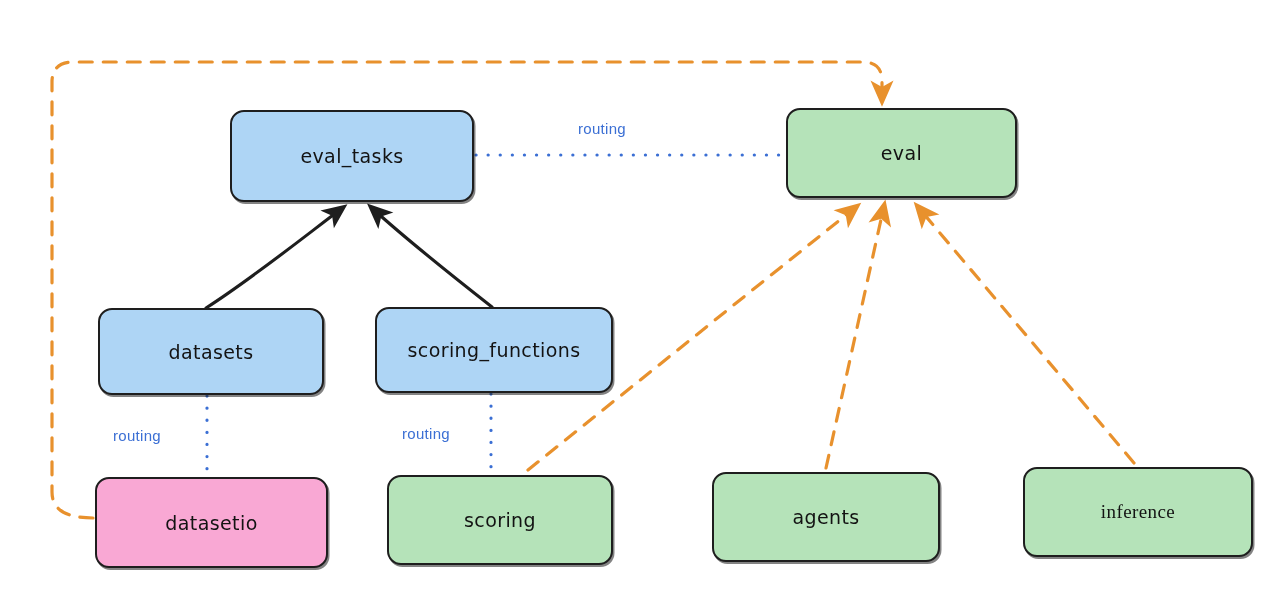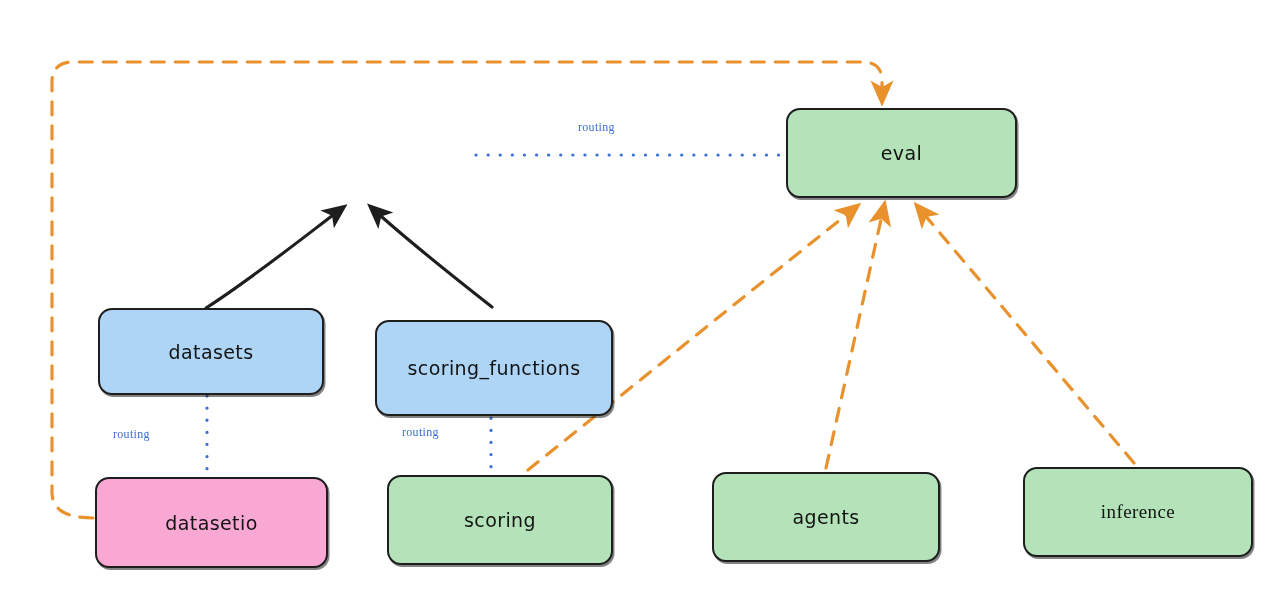--- a/index.html
+++ b/index.html
@@ -40,22 +40,22 @@
     color: #131313;
     z-index: 3;
     box-shadow: 1.5px 2px 0 rgba(30,30,30,0.55);
   }
   .node-label {
     pointer-events: none;
     white-space: nowrap;
   }
   .edge-label {
     position: absolute;
-    font-family: Liberation Serif, serif;
-    font-size: 12px;
+    font-family: Liberation Sans, sans-serif;
+    font-size: 15px;
     color: #3b6fd4;
     z-index: 4;
     white-space: nowrap;
     letter-spacing: 0.3px;
   }
 </style>
 </head>
 <body>
 
 <div id="canvas">
@@ -102,30 +102,33 @@
 
     <g>
       <path d="M826,468 L884,206" fill="none" stroke="#e8912d" stroke-width="3.2" stroke-linecap="round" stroke-dasharray="13 11" marker-end="url(#arrow-orange)"></path>
     </g>
 
     <g>
       <path d="M1134,463 L918,207" fill="none" stroke="#e8912d" stroke-width="3.2" stroke-linecap="round" stroke-dasharray="13 11" marker-end="url(#arrow-orange)"></path>
     </g>
   </svg>
 
+  <div class="node" style="left:230px; top:110px; width:244px; height:92px; background:#aed5f5;">
+    <span class="node-label">eval_tasks</span>
+  </div>
 
   <div class="node" style="left:98px; top:308px; width:226px; height:87px; background:#aed5f5;">
     <span class="node-label">datasets</span>
   </div>
 
   <div class="node" style="left:786px; top:108px; width:231px; height:90px; background:#b5e3b9;">
     <span class="node-label">eval</span>
   </div>
 
-  <div class="node" style="left:375px; top:320px; width:238px; height:96px; background:#aed5f5;">
+  <div class="node" style="left:375px; top:307px; width:238px; height:86px; background:#aed5f5;">
     <span class="node-label">scoring_functions</span>
   </div>
 
   <div class="node" style="left:95px; top:477px; width:233px; height:91px; background:#f9a8d4;">
     <span class="node-label">datasetio</span>
   </div>
 
   <div class="node" style="left:387px; top:475px; width:226px; height:90px; background:#b5e3b9;">
     <span class="node-label">scoring</span>
   </div>

